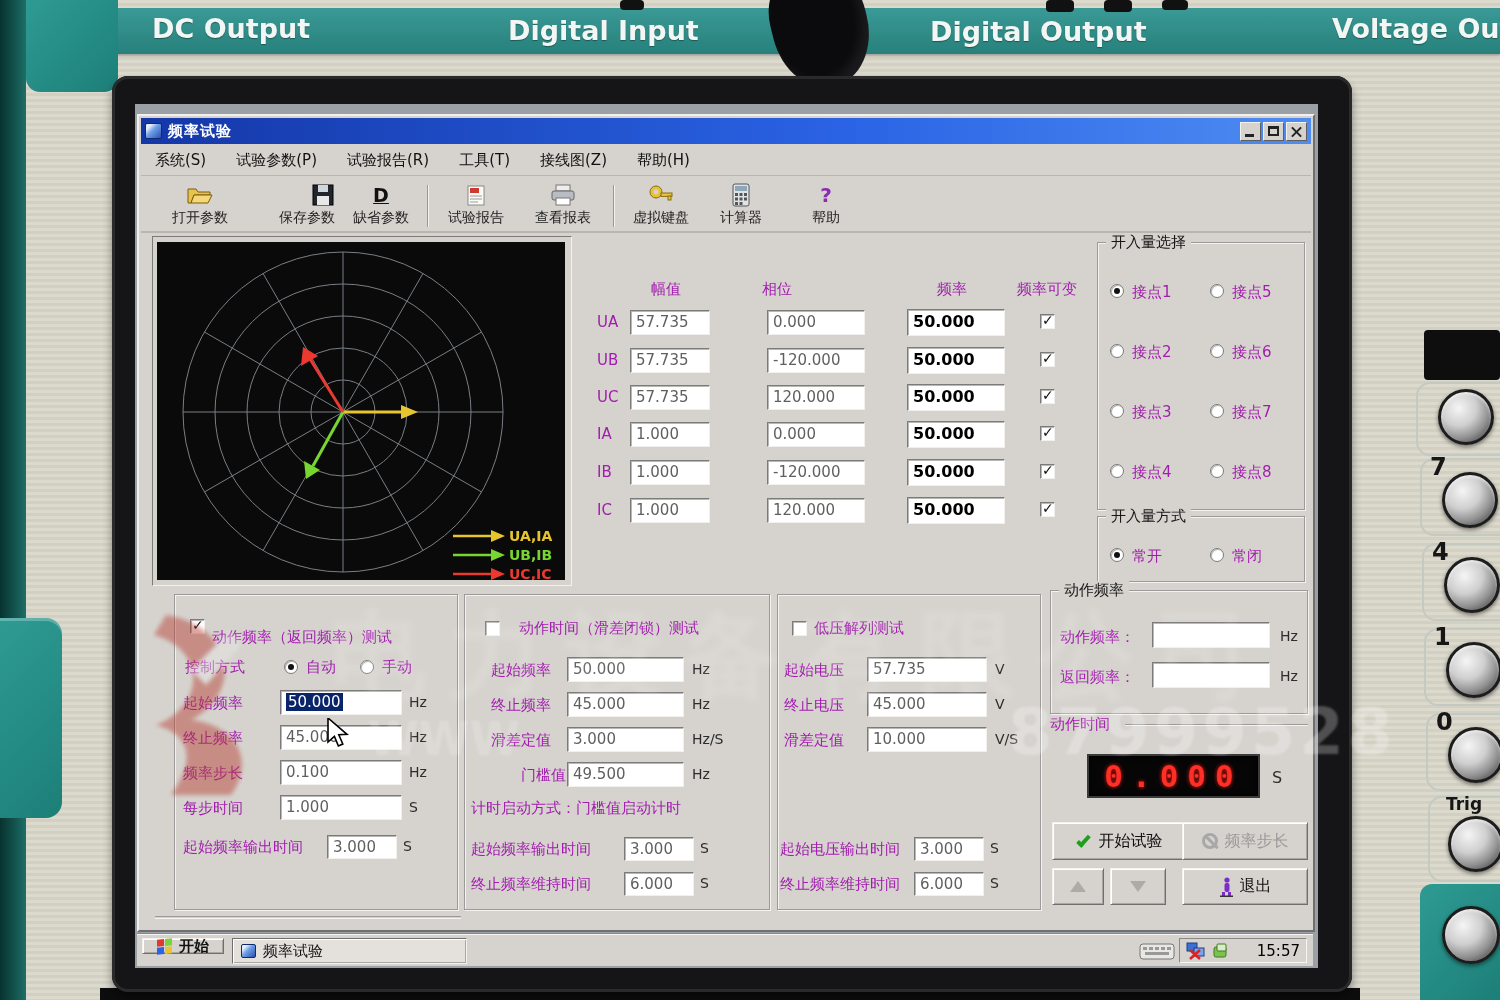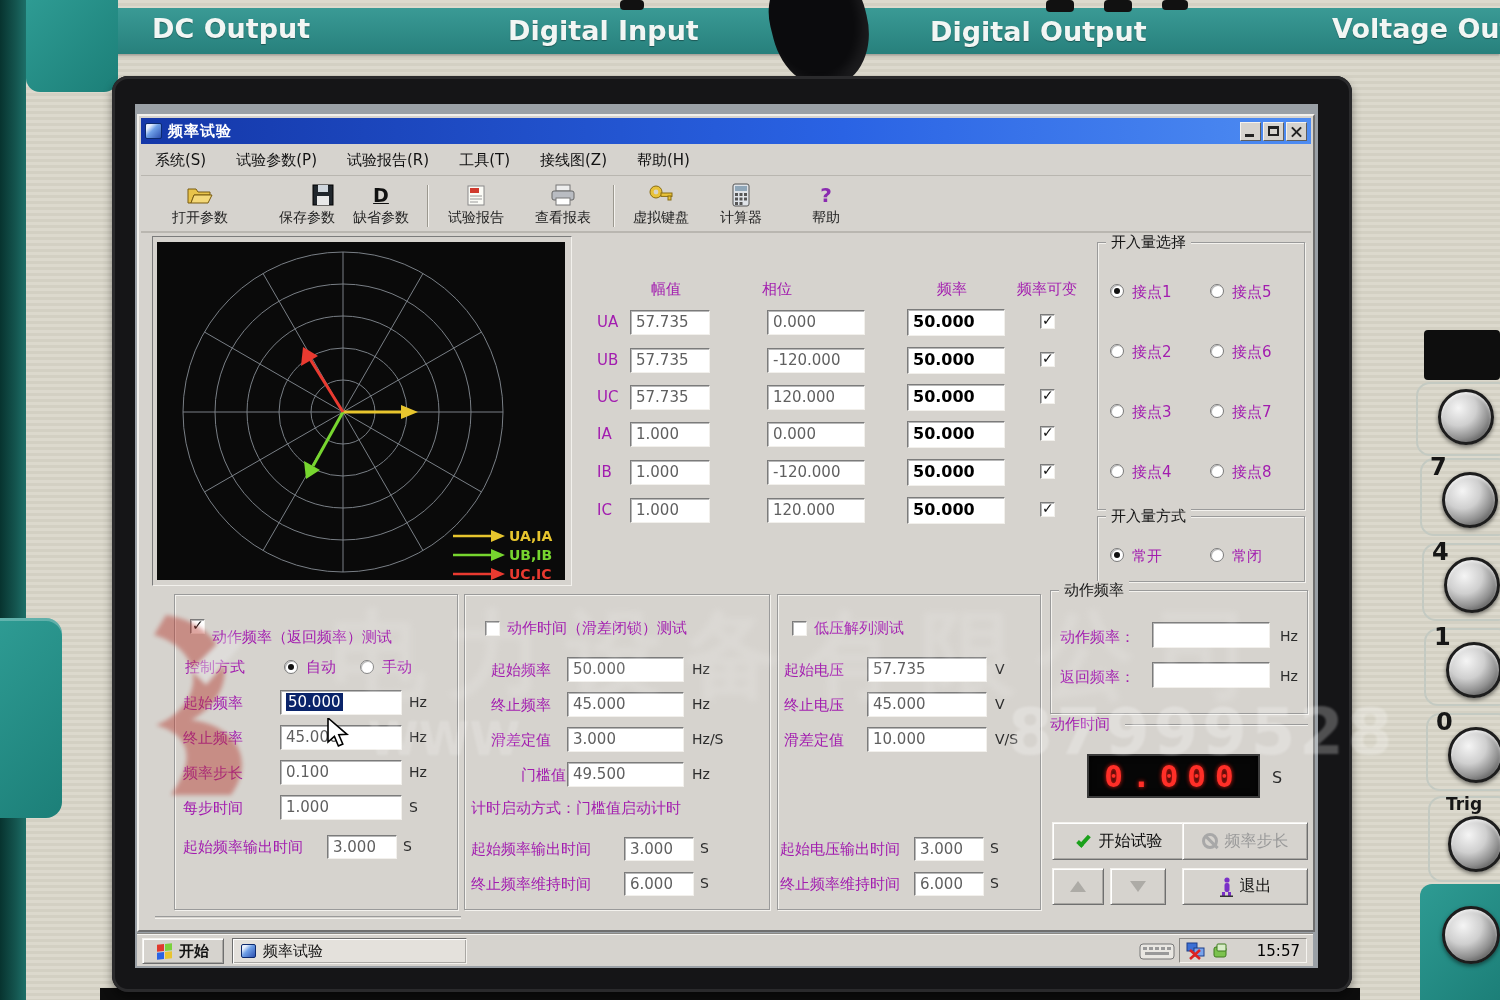--- a/index.html
+++ b/index.html
@@ -335,21 +335,21 @@
       <span class="unit" style="left:270px;top:648px;">Hz</span>
       <span class="lbl" style="left:44px;top:683px;">每步时间</span>
       <div class="tbox" style="left:141px;top:679px;width:122px;height:25px;">1.000</div>
       <span class="unit" style="left:270px;top:683px;">S</span>
       <span class="lbl" style="left:44px;top:722px;">起始频率输出时间</span>
       <div class="tbox" style="left:188px;top:719px;width:70px;height:24px;">3.000</div>
       <span class="unit" style="left:264px;top:722px;">S</span>
 
       <div class="gbox" style="left:325px;top:478px;width:306px;height:316px;"></div>
       <span class="chk" style="left:346px;top:505px;"></span>
-      <span class="lbl" style="left:368px;top:503px;">动作时间（滑差闭锁）测试</span>
+      <span class="lbl" style="left:380px;top:503px;">动作时间（滑差闭锁）测试</span>
       <span class="lbl" style="left:352px;top:545px;">起始频率</span>
       <div class="tbox" style="left:428px;top:541px;width:117px;height:25px;">50.000</div>
       <span class="unit" style="left:553px;top:545px;">Hz</span>
       <span class="lbl" style="left:352px;top:580px;">终止频率</span>
       <div class="tbox" style="left:428px;top:576px;width:117px;height:25px;">45.000</div>
       <span class="unit" style="left:553px;top:580px;">Hz</span>
       <span class="lbl" style="left:352px;top:615px;">滑差定值</span>
       <div class="tbox" style="left:428px;top:611px;width:117px;height:25px;">3.000</div>
       <span class="unit" style="left:553px;top:615px;">Hz/S</span>
       <span class="lbl" style="left:382px;top:650px;">门槛值</span>
@@ -421,21 +421,21 @@
             <rect x="9" y="15" width="3" height="4" fill="#7a30c8"></rect>
             <rect x="1" y="18.5" width="13" height="1.5" fill="#333"></rect>
           </svg>
         <span>退出</span>
       </div>
 
       <div class="abs" style="left:16px;top:800px;width:306px;height:2px;border-top:1px solid #9a9a9a;box-shadow:0 1px 0 #f4f2ee;"></div>
     </div>
 
     <div class="taskbar">
-      <div class="btn" style="left:5px;top:3px;width:82px;height:26px;font-weight:bold;font-size:15px;">
+      <div class="btn" style="left:5px;top:3px;width:82px;height:16px;font-weight:bold;font-size:15px;">
         <span class="flag">
             <i></i>
             <i></i>
             <i></i>
             <i></i>
           </span>
         <span>开始</span>
       </div>
       <div class="btn" style="left:95px;top:3px;width:235px;height:26px;justify-content:flex-start;padding-left:8px;font-size:15px;background:#e4e1dc;border-color:#6f6f6f #f4f2ee #f4f2ee #6f6f6f;">
         <span class="appicon" style="width:15px;height:14px;"></span>

